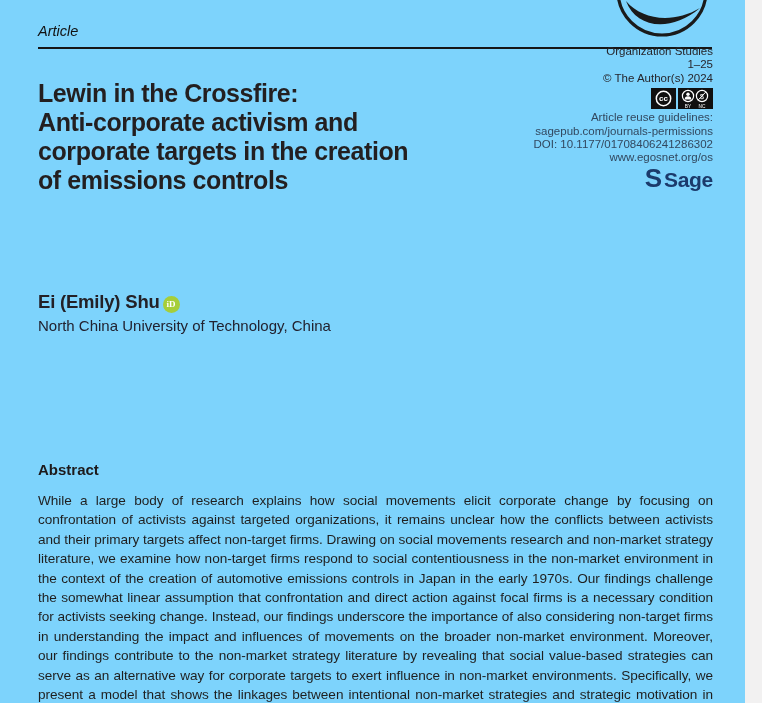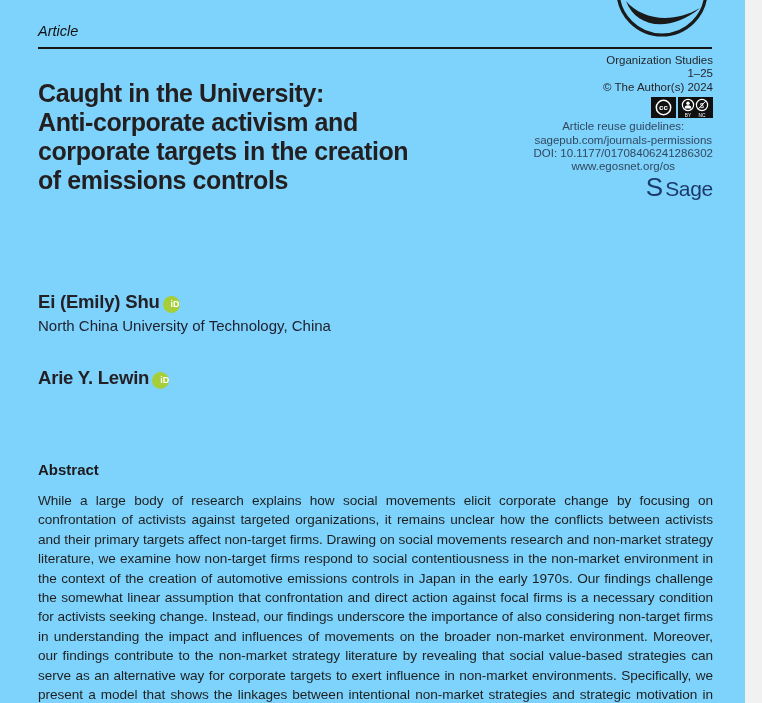--- a/index.html
+++ b/index.html
@@ -32,33 +32,33 @@
     width: 674px; height: 2px;
     background: #161616;
   }
   .corner-logo {
     position: absolute;
     left: 616px; top: 0;
     width: 92px; height: 38px;
   }
   .masthead {
     position: absolute;
-    right: 49px; top: 54px;
+    right: 49px; top: 45px;
     text-align: right;
     font-size: 11.5px;
     line-height: 13.4px;
     color: #26262c;
   }
-  .masthead .link-line { color: #32485f; text-align: center; }
+  .masthead .link-line { color: #32485f; }
   .badge-row { margin: 3px 0 2px 0; }
   .cc-badge { vertical-align: top; }
   .sage-row {
     margin-top: 7px;
     color: #1b3a6b;
-    font-weight: normal;
+    font-weight: bold;
     white-space: nowrap;
   }
   .sage-mark { font-size: 26px; letter-spacing: -1px; }
   .sage-word { font-size: 21px; margin-left: 3px; letter-spacing: -0.3px; }
   .paper-title {
     position: absolute;
     left: 38px; top: 79px;
     font-size: 25px;
     font-weight: bold;
     line-height: 29px;
@@ -80,25 +80,26 @@
   }
   .orcid-icon {
     display: inline-block;
     width: 17px; height: 17px;
     border-radius: 50%;
     background: #a6ce39;
     color: #ffffff;
     font-size: 9px;
     font-weight: bold;
     line-height: 17px;
-    text-align: right;
+    text-align: center;
     vertical-align: 1px;
     margin-left: 3px;
     letter-spacing: 0;
     cursor: pointer;
+    font-family: Liberation Serif, serif;
   }
   .author-affiliation {
     font-size: 15px;
     margin-top: 4px;
     color: #222230;
   }
   .abstract {
     position: absolute;
     left: 38px; top: 441px;
     width: 675px;
@@ -155,33 +156,32 @@
       </svg>
     </div>
     <div class="link-line">Article reuse guidelines:</div>
     <div class="link-line">sagepub.com/journals-permissions</div>
     <div class="link-line">DOI: 10.1177/01708406241286302</div>
     <div class="link-line">www.egosnet.org/os</div>
     <div class="sage-row"><span class="sage-mark">S</span><span class="sage-word">Sage</span></div>
   </div>
 
   <h1 class="paper-title">
-    <span>Caught in the University:</span>
+    <span>Lewin in the Crossfire:</span>
     <span>Anti-corporate activism and</span>
     <span>corporate targets in the creation</span>
     <span>of emissions controls</span>
   </h1>
 
   <div class="authors">
     <div class="author-block">
       <div class="author-name"><span>Ei (Emily) Shu</span><span class="orcid-icon">iD</span></div>
       <div class="author-affiliation">North China University of Technology, China</div>
     </div>
     <div class="author-block">
-      <div class="author-name"><span>Arie Y. Lewin</span><span class="orcid-icon">iD</span></div>
     </div>
   </div>
 
   <div class="abstract">
     <div class="abstract-heading">Abstract</div>
     <p class="abstract-text">While a large body of research explains how social movements elicit corporate change by focusing on confrontation of activists against targeted organizations, it remains unclear how the conflicts between activists and their primary targets affect non-target firms. Drawing on social movements research and non-market strategy literature, we examine how non-target firms respond to social contentiousness in the non-market environment in the context of the creation of automotive emissions controls in Japan in the early 1970s. Our findings challenge the somewhat linear assumption that confrontation and direct action against focal firms is a necessary condition for activists seeking change. Instead, our findings underscore the importance of also considering non-target firms in understanding the impact and influences of movements on the broader non-market environment. Moreover, our findings contribute to the non-market strategy literature by revealing that social value-based strategies can serve as an alternative way for corporate targets to exert influence in non-market environments. Specifically, we present a model that shows the linkages between intentional non-market strategies and strategic motivation in market competition, thus responding to calls to consider the linkage between non-market and market strategies.</p>
   </div>
 
 </div>
 

